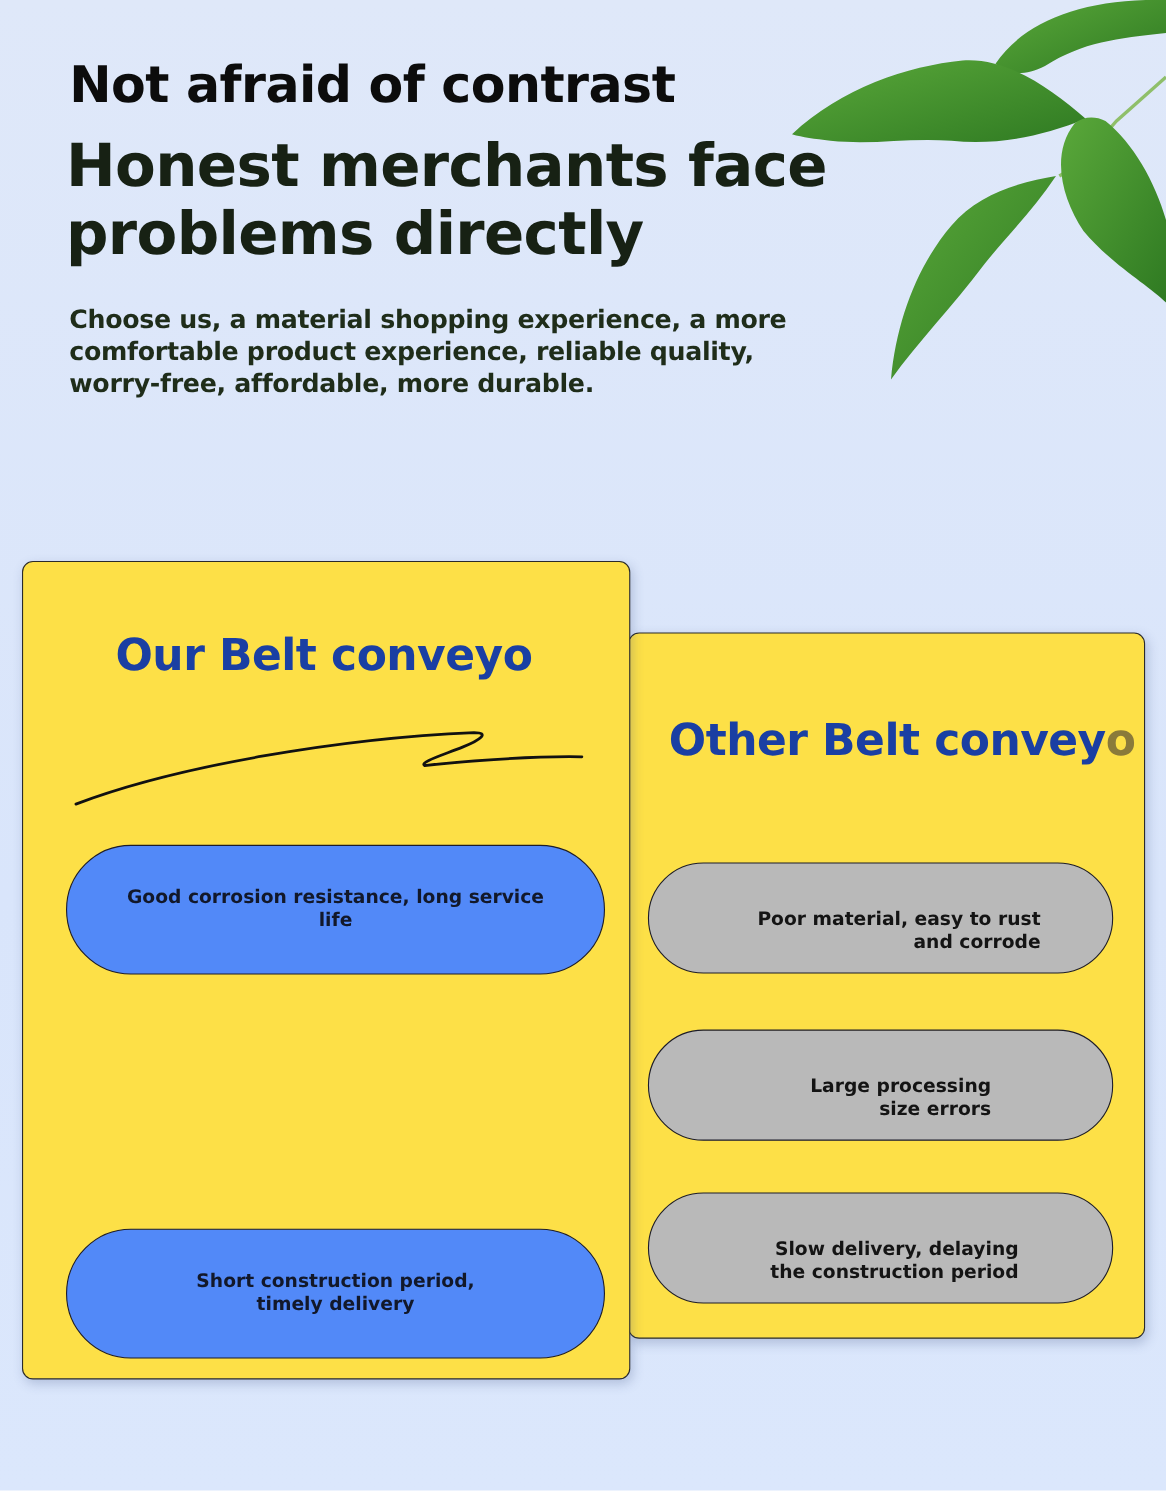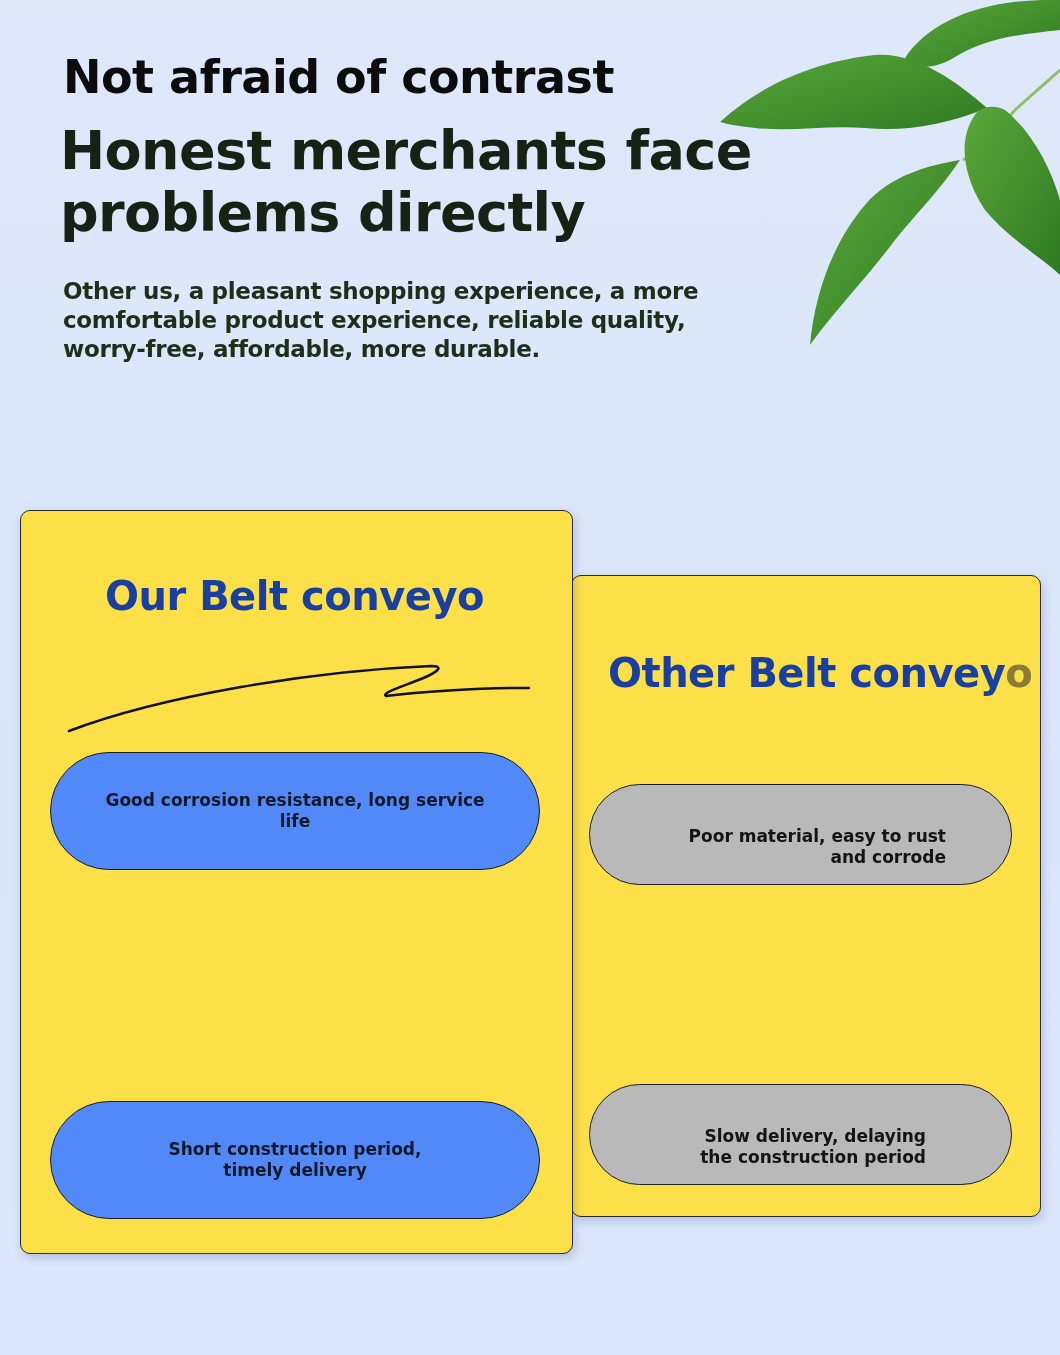--- a/index.html
+++ b/index.html
@@ -46,36 +46,36 @@
 
     .pill {
       position: absolute; border: 1.5px solid #1c1c2a; border-radius: 60px;
       display: flex; align-items: center; justify-content: center;
       text-align: center; font-weight: bold; font-size: 17px; line-height: 21px;
       color: #12182a; padding: 0 40px;
     }
     .pill.blue { background: #5289f8; }
     .pill.grey { background: #b9b9b9; color: #141414; text-align: right; }
 
-    .card-ours .pill { left: 29px; width: 490px; height: 118px; }
+    .card-ours .pill { left: 39px; width: 490px; height: 118px; margin-top: 16px; }
     .card-ours .pill.p0 { top: 241px; }
     .card-ours .pill.p1 { top: 418px; }
     .card-ours .pill.p2 { top: 590px; text-align: center; }
 
     .card-other .pill { left: 17px; width: 423px; height: 101px; }
     .card-other .pill.p0 { top: 208px; padding-top: 24px; }
     .card-other .pill.p1 { top: 360px; padding-top: 24px; }
     .card-other .pill.p2 { top: 508px; padding-top: 24px; }
   </style>
 </head>
 <body>
 
 <div class="headline">Not afraid of contrast</div>
 <div class="subhead">Honest merchants face problems directly</div>
-<div class="desc">Other us, a pleasant shopping experience, a more comfortable product experience, reliable quality, worry-free, affordable, more durable.</div>
+<div class="desc">Choose us, a material shopping experience, a more comfortable product experience, reliable quality, worry-free, affordable, more durable.</div>
 
 <svg class="leaves" viewBox="0 0 345 360">
   <defs>
     <linearGradient id="lg1" x1="0" y1="0" x2="1" y2="1">
       <stop offset="0" stop-color="#5aa83a"></stop>
       <stop offset="1" stop-color="#2f7a22"></stop>
     </linearGradient>
   </defs>
   <path d="M345 70 L300 110 L265 150 L248 160" stroke="#8fbf6a" stroke-width="3" fill="none"></path>
   <path d="M190 58 C215 20 270 -2 345 0 L345 30 C300 35 270 38 235 60 C215 70 200 68 190 58 Z" fill="url(#lg1)"></path>
@@ -95,16 +95,19 @@
   <div class="pill blue p2" style="padding-left:90px;padding-right:90px;">
     <span>Short construction period, timely delivery</span>
   </div>
 </div>
 
 <div class="card card-other">
   <div class="card-title"><span>Other Belt convey</span><span class="o-last">o</span></div>
   <div class="pill grey p0" style="padding-left:65px;padding-right:65px;">
     <span>Poor material, easy to rust and corrode</span>
   </div>
+  <div class="pill grey p1" style="padding-left:110px;padding-right:110px;">
+    <span>Large processing size errors</span>
+  </div>
   <div class="pill grey p2" style="padding-left:85px;padding-right:85px;">
     <span>Slow delivery, delaying the construction period</span>
   </div>
 </div>
 
 </body></html>

